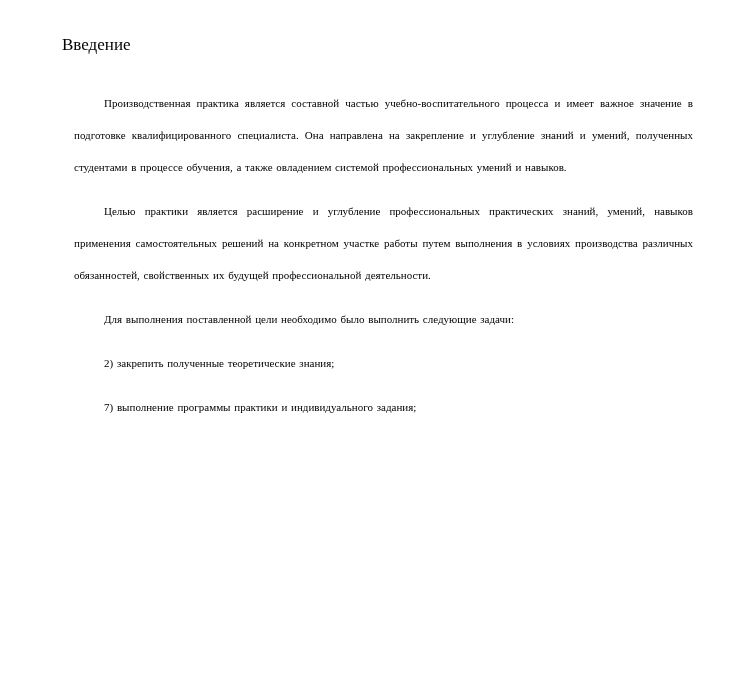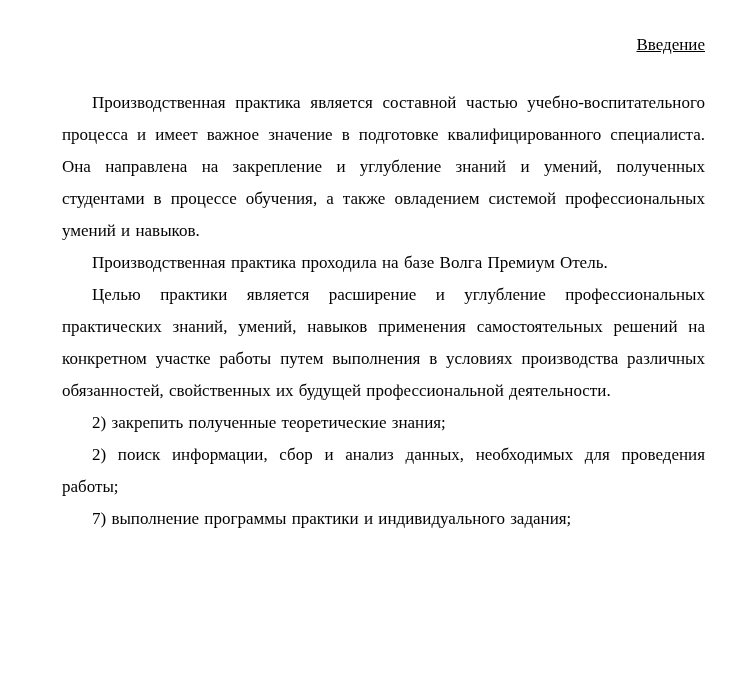--- a/index.html
+++ b/index.html
@@ -15,45 +15,43 @@
     background: #ffffff;
     color: #000000;
     font-family: "Liberation Serif", "DejaVu Serif", serif;
     padding: 29px 42px 20px 62px;
     overflow: hidden;
   }
   .doc-title {
     font-size: 17px;
     line-height: 32px;
     font-weight: normal;
-    text-align: right;
+    text-align: left;
     margin: 0 0 26px 0;
-    text-decoration: underline;
   }
   .para {
-    font-size: 17px;
+    font-size: 11px;
     line-height: 32px;
     text-align: justify;
     text-indent: 30px;
-    margin: 0;
+    margin: 12px;
     word-spacing: 1px;
   }
 </style>
 </head>
 <body>
 
 <div class="page">
   <h1 class="doc-title">Введение</h1>
 
   <p class="para">Производственная практика является составной частью учебно-воспитательного процесса и имеет важное значение в подготовке квалифицированного специалиста. Она направлена на закрепление и углубление знаний и умений, полученных студентами в процессе обучения, а также овладением системой профессиональных умений и навыков.</p>
 
-  <p class="para">Производственная практика проходила на базе Волга Премиум Отель.</p>
 
   <p class="para">Целью практики является расширение и углубление профессиональных практических знаний, умений, навыков применения самостоятельных решений на конкретном участке работы путем выполнения в условиях производства различных обязанностей, свойственных их будущей профессиональной деятельности.</p>
 
+  <p class="para">Для выполнения поставленной цели необходимо было выполнить следующие задачи:</p>
 
   <p class="para">2) закрепить полученные теоретические знания;</p>
 
-  <p class="para">2) поиск информации, сбор и анализ данных, необходимых для проведения работы;</p>
 
   <p class="para">7) выполнение программы практики и индивидуального задания;</p>
 
 </div>
 
 </body></html>

